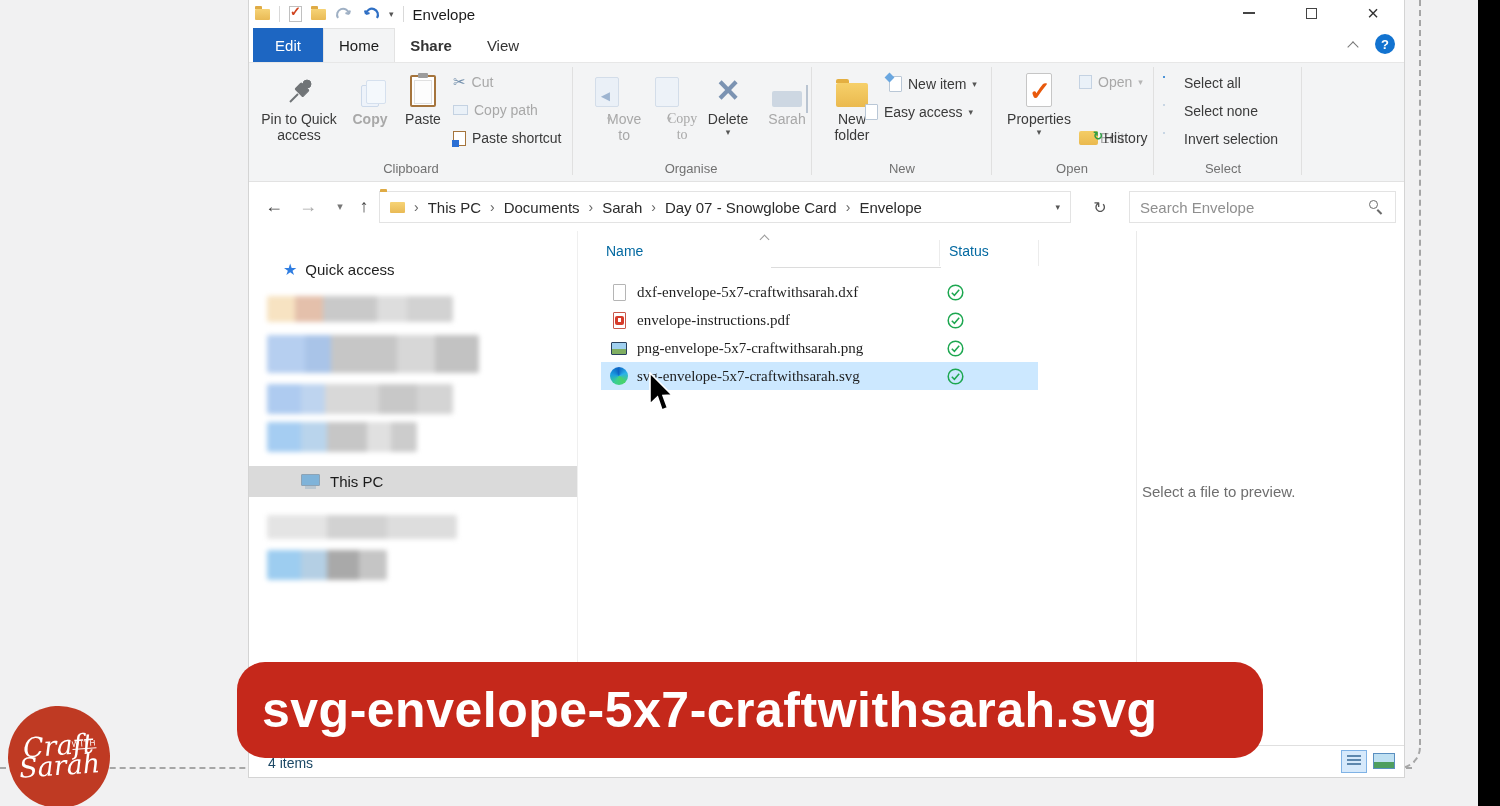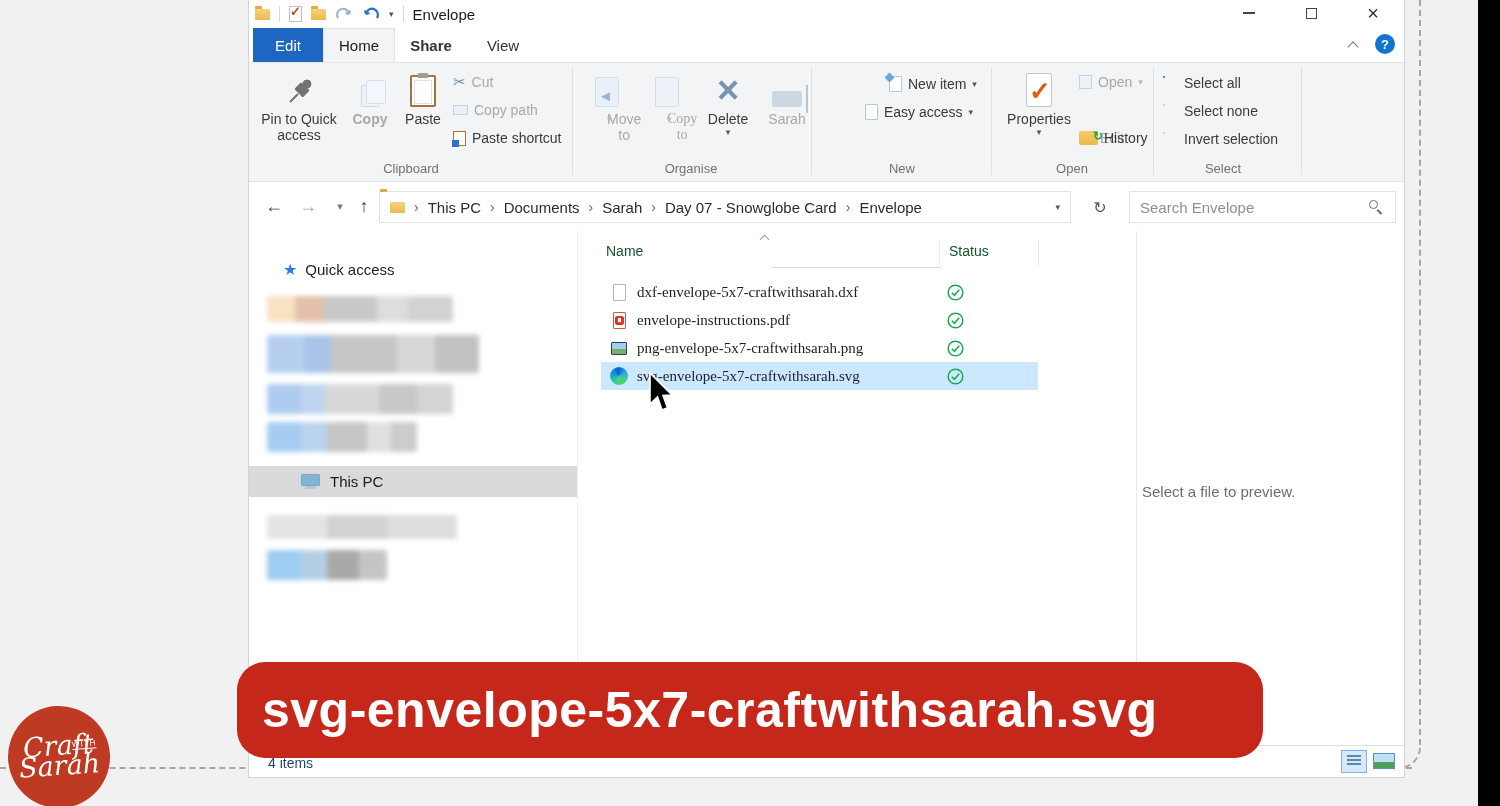--- a/index.html
+++ b/index.html
@@ -108,21 +108,21 @@
   .star { font-size:16px; color:#2f7de1; }
   .qa-label { font-size:15px; color:#1f1f1f; }
   .blur-bar { border-radius:2px; filter:blur(2.5px); }
   .thispc { left:0; top:466px; width:328px; height:31px; background:#dadada; display:flex; align-items:center; gap:10px; padding-left:52px; }
   .thispc > * { position:static; }
   .pc-ico { width:19px; height:15px; position:relative !important; }
   .pc-ico i { position:absolute; left:0; top:0; width:19px; height:12px; background:#7fb3d9; border:1.5px solid #8da3b5; border-radius:1px; }
   .pc-ico b { position:absolute; left:4px; top:12px; width:11px; height:3px; background:#b9c6d0; }
   .thispc span { font-size:15px; color:#1a1a1a; }
 
-  .colhead { top:243px; font-size:14px; color:#14532d; }
+  .colhead { top:243px; font-size:14px; color:#0369a1; }
   .sort-chev { left:512px; top:234px; width:10px; height:8px; }
   .sort-chev i { position:absolute; left:0; top:2px; width:7px; height:7px; border-left:1.4px solid #9a9a9a; border-top:1.4px solid #9a9a9a; transform:rotate(45deg); }
   .hvline { top:240px; width:1px; height:26px; background:#ececec; }
   .hunder { left:522px; top:267px; width:170px; height:1px; background:#dcdcdc; }
 
   .frow { left:352px; width:437px; height:28px; display:flex; align-items:center;font-family:Liberation Serif, serif; }
   .frow > * { position:static; }
   .frow .fic { width:20px; height:20px; margin-left:8px; display:flex; align-items:center; justify-content:center; position:relative; }
   .frow .fname { margin-left:8px; font-size:15px; color:#1e1e1e; white-space:nowrap; }
   .frow.sel { background:#cce8ff; }
@@ -276,20 +276,26 @@
         <span class="caret">▾</span>
       </div>
       <div class="bigbtn" style="left:508px;width:60px;">
         <span class="ic">
             <span class="ren-ico"></span>
           </span>
         <span class="lbl dis">Sarah</span>
       </div>
       <div class="glabel" style="left:342px;width:200px;">Organise</div>
 
+      <div class="bigbtn" style="left:572px;width:62px;">
+        <span class="ic">
+            <span class="nf-ico"></span>
+          </span>
+        <span class="lbl" style="width:44px;">New folder</span>
+      </div>
       <div class="smallrow" style="left:640px;top:10px;">
         <span class="pg-sm spark"></span>
         <span class="lbl">New item</span>
         <span class="caret">▾</span>
       </div>
       <div class="smallrow" style="left:616px;top:38px;">
         <span class="pg-sm"></span>
         <span class="lbl">Easy access</span>
         <span class="caret">▾</span>
       </div>

